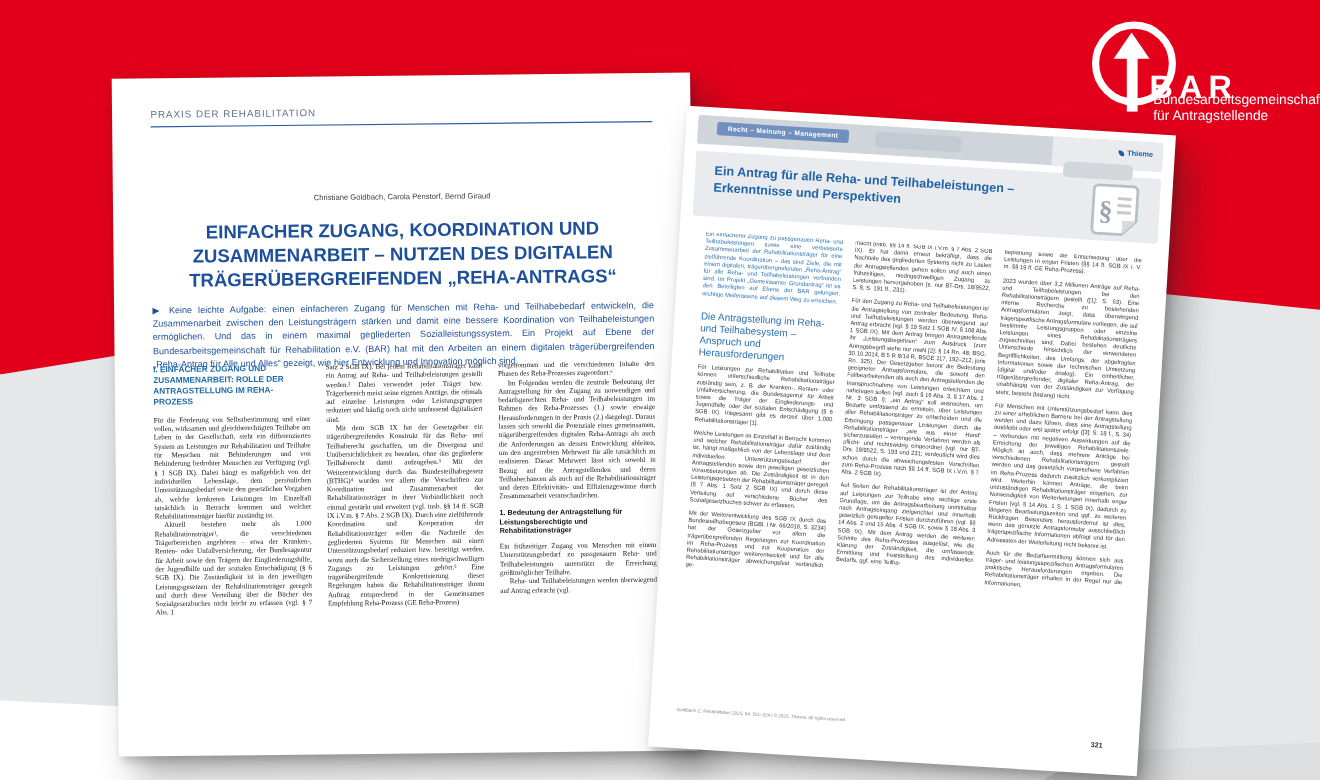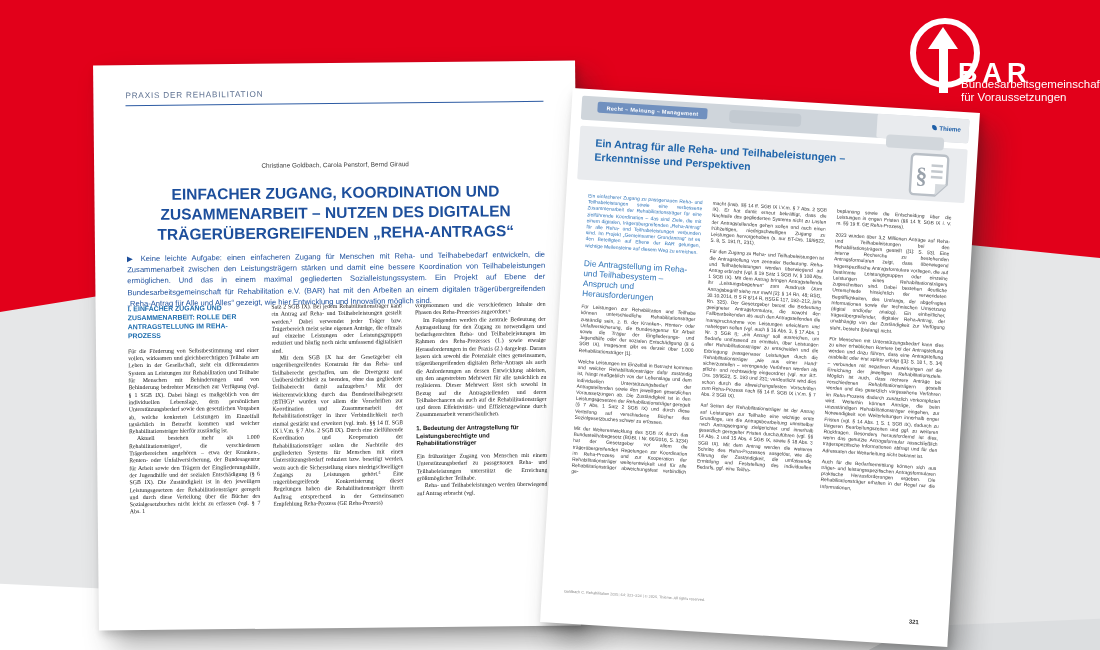--- a/index.html
+++ b/index.html
@@ -97,21 +97,21 @@
   <div class="bg-corner"></div>
 
   <div class="bar-logo">
     <div>
       <div class="bar-ring"></div>
       <div class="bar-arrow-head"></div>
       <div class="bar-arrow-stem"></div>
     </div>
     <div class="bar-acronym">BAR</div>
     <div class="bar-sub1">Bundesarbeitsgemeinschaft</div>
-    <div class="bar-sub2">für Voraussetzungen</div>
+    <div class="bar-sub2">für Antragstellende</div>
   </div>
 
   <section class="page page-left">
     <div class="lp-kicker">PRAXIS DER REHABILITATION</div>
     <div class="lp-authors">Christiane Goldbach, Carola Penstorf, Bernd Giraud</div>
     <h1 class="lp-title">EINFACHER ZUGANG, KOORDINATION UND ZUSAMMENARBEIT – NUTZEN DES DIGITALEN TRÄGERÜBERGREIFENDEN „REHA-ANTRAGS“</h1>
     <p class="lp-lead"><span>▶</span> <span>Keine leichte Aufgabe: einen einfacheren Zugang für Menschen mit Reha- und Teilhabebedarf entwickeln, die Zusammenarbeit zwischen den Leistungsträgern stärken und damit eine bessere Koordination von Teilhabeleistungen ermöglichen. Und das in einem maximal gegliederten Sozialleistungssystem. Ein Projekt auf Ebene der Bundesarbeitsgemeinschaft für Rehabilitation e.V. (BAR) hat mit den Arbeiten an einem digitalen trägerübergreifenden „Reha-Antrag für Alle und Alles“ gezeigt, wie hier Entwicklung und Innovation möglich sind.</span></p>
     <div class="lp-cols">
       <div class="col">
           <p class="b-h">I. EINFACHER ZUGANG UND ZUSAMMENARBEIT: ROLLE DER ANTRAGSTELLUNG IM REHA-PROZESS</p>

